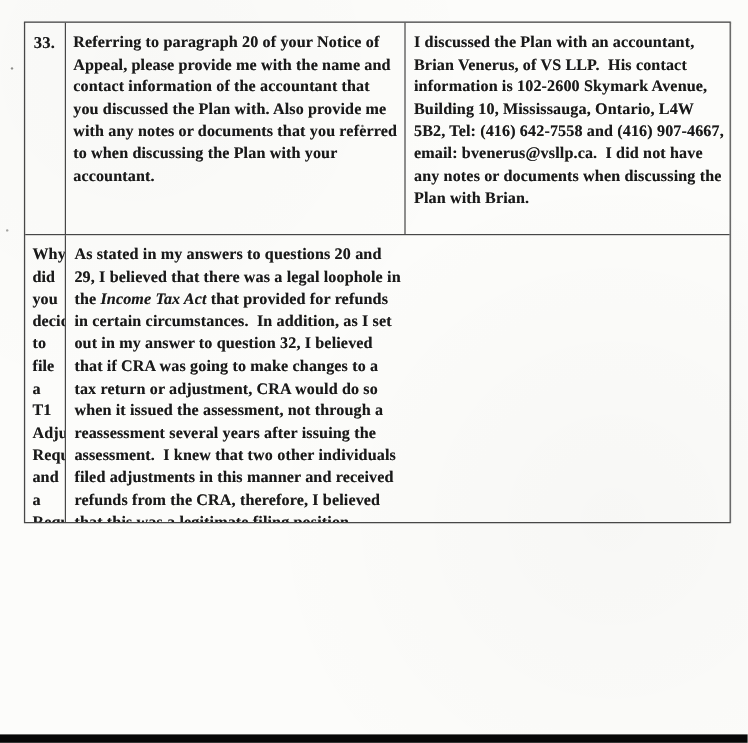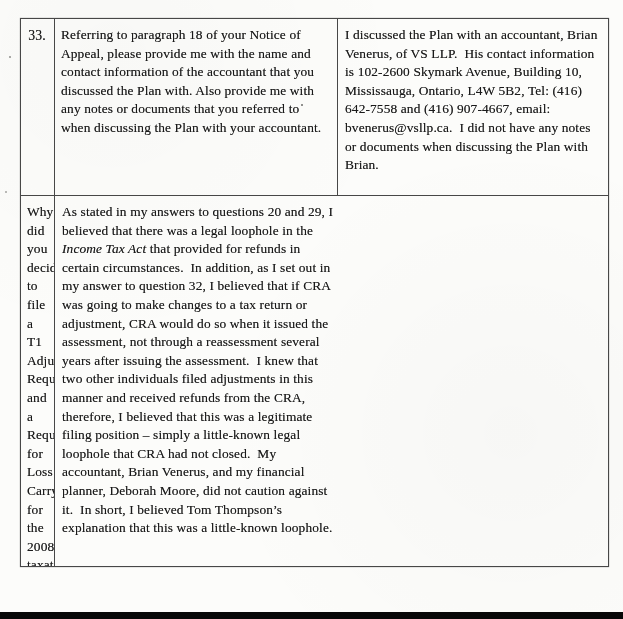--- a/index.html
+++ b/index.html
@@ -19,27 +19,28 @@
     background:
       radial-gradient(circle at 18% 9%, rgba(0,0,0,0.015), transparent 40%),
       radial-gradient(circle at 82% 70%, rgba(0,0,0,0.02), transparent 45%),
       #fcfcfa;
   }
   .qa-table {
     position: absolute;
     left: 20px;
     top: 18px;
     width: 589px;
-    height: 549px;
+    height: 418px;
     box-sizing: border-box;
     border: 1px solid #474747;
     box-shadow: 0 0 1px rgba(40,40,40,0.55);
     display: grid;
     grid-template-rows: 176px 1fr;
     background: transparent;
+    font-weight: bold;
   }
   .row {
     display: grid;
     grid-template-columns: 33px 283px 1fr;
     min-height: 0;
   }
   .row + .row {
     border-top: 1px solid #474747;
   }
   .cell {
@@ -90,21 +91,21 @@
 </style>
 </head>
 <body>
 
 <div class="page">
 
   <div class="qa-table">
 
     <div class="row">
       <div class="cell cell-num">33.</div>
-      <div class="cell cell-q">Referring to paragraph 18 of your Notice of Appeal, please provide me with the name and contact information of the accountant that you discussed the Plan with. Also provide me with any notes or documents that you referred to when discussing the Plan with your accountant.</div>
+      <div class="cell cell-q">Referring to paragraph 20 of your Notice of Appeal, please provide me with the name and contact information of the accountant that you discussed the Plan with. Also provide me with any notes or documents that you referred to when discussing the Plan with your accountant.</div>
       <div class="cell cell-a">I discussed the Plan with an accountant, Brian Venerus, of VS LLP.  His contact information is 102-2600 Skymark Avenue, Building 10, Mississauga, Ontario, L4W 5B2, Tel: (416) 642-7558 and (416) 907-4667, email: bvenerus@vsllp.ca.  I did not have any notes or documents when discussing the Plan with Brian.</div>
     </div>
 
     <div class="row">
       <div class="cell cell-q">Why did you decide to file a T1 Adjustment Request and a Request for Loss Carryback for the 2008 taxation year?</div>
       <div class="cell cell-a"><span>As stated in my answers to questions 20 and 29, I believed that there was a legal loophole in the </span><span class="italic">Income Tax Act</span><span> that provided for refunds in certain circumstances.  In addition, as I set out in my answer to question 32, I believed that if CRA was going to make changes to a tax return or adjustment, CRA would do so when it issued the assessment, not through a reassessment several years after issuing the assessment.  I knew that two other individuals filed adjustments in this manner and received refunds from the CRA, therefore, I believed that this was a legitimate filing position – simply a little-known legal loophole that CRA had not closed.  My accountant, Brian Venerus, and my financial planner, Deborah Moore, did not caution against it.  In short, I believed Tom Thompson’s explanation that this was a little-known loophole.</span></div>
     </div>
 
   </div>
 

